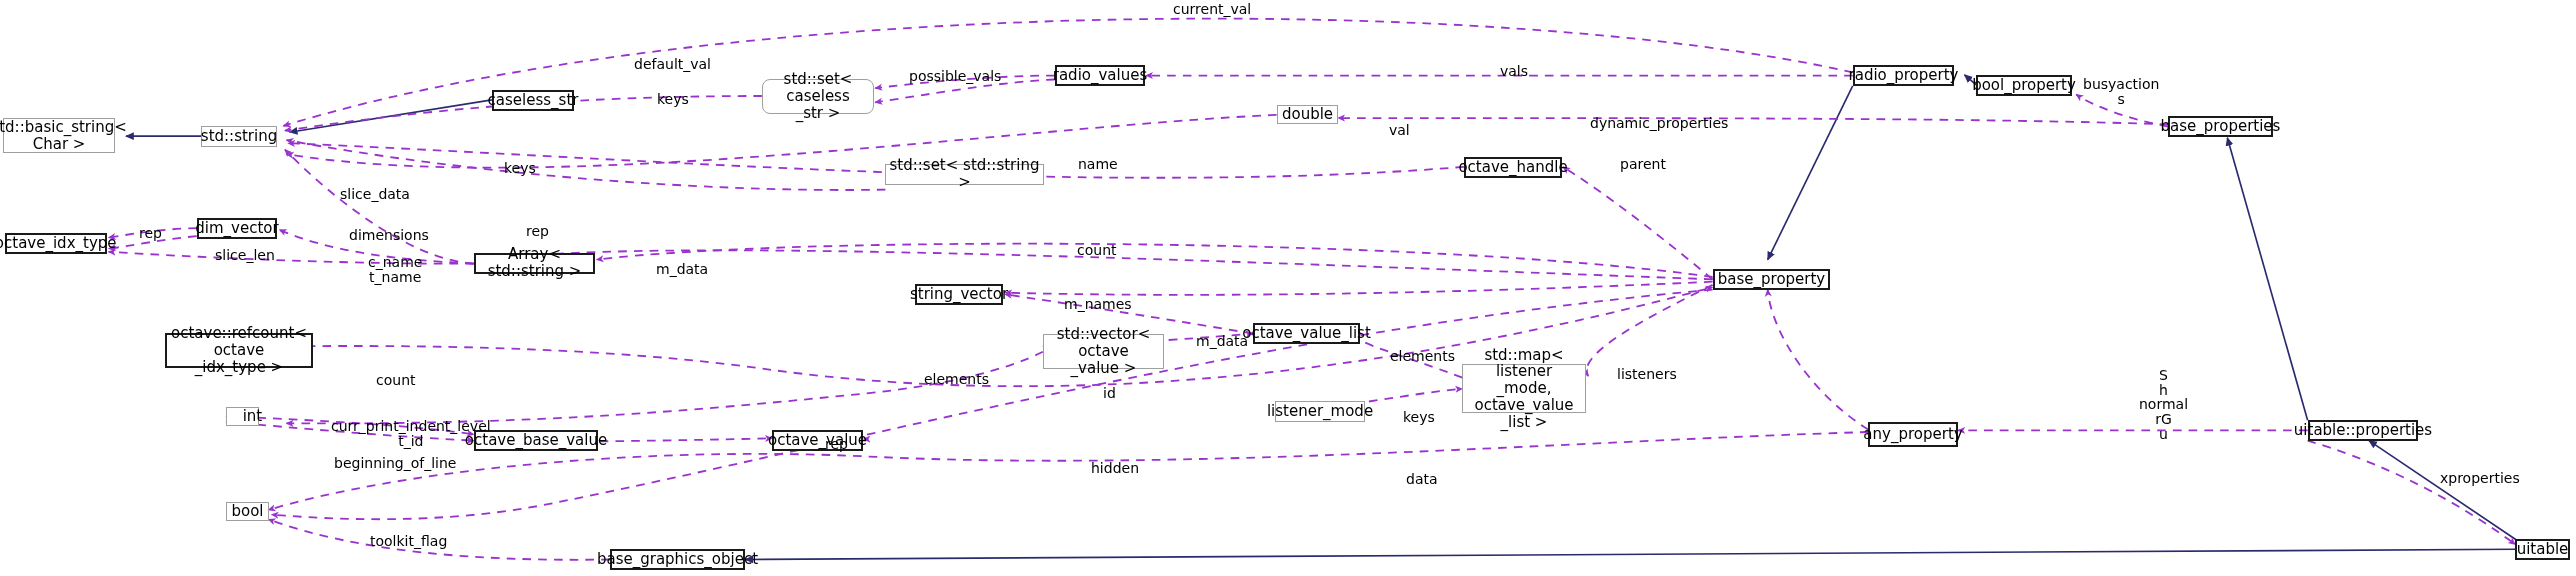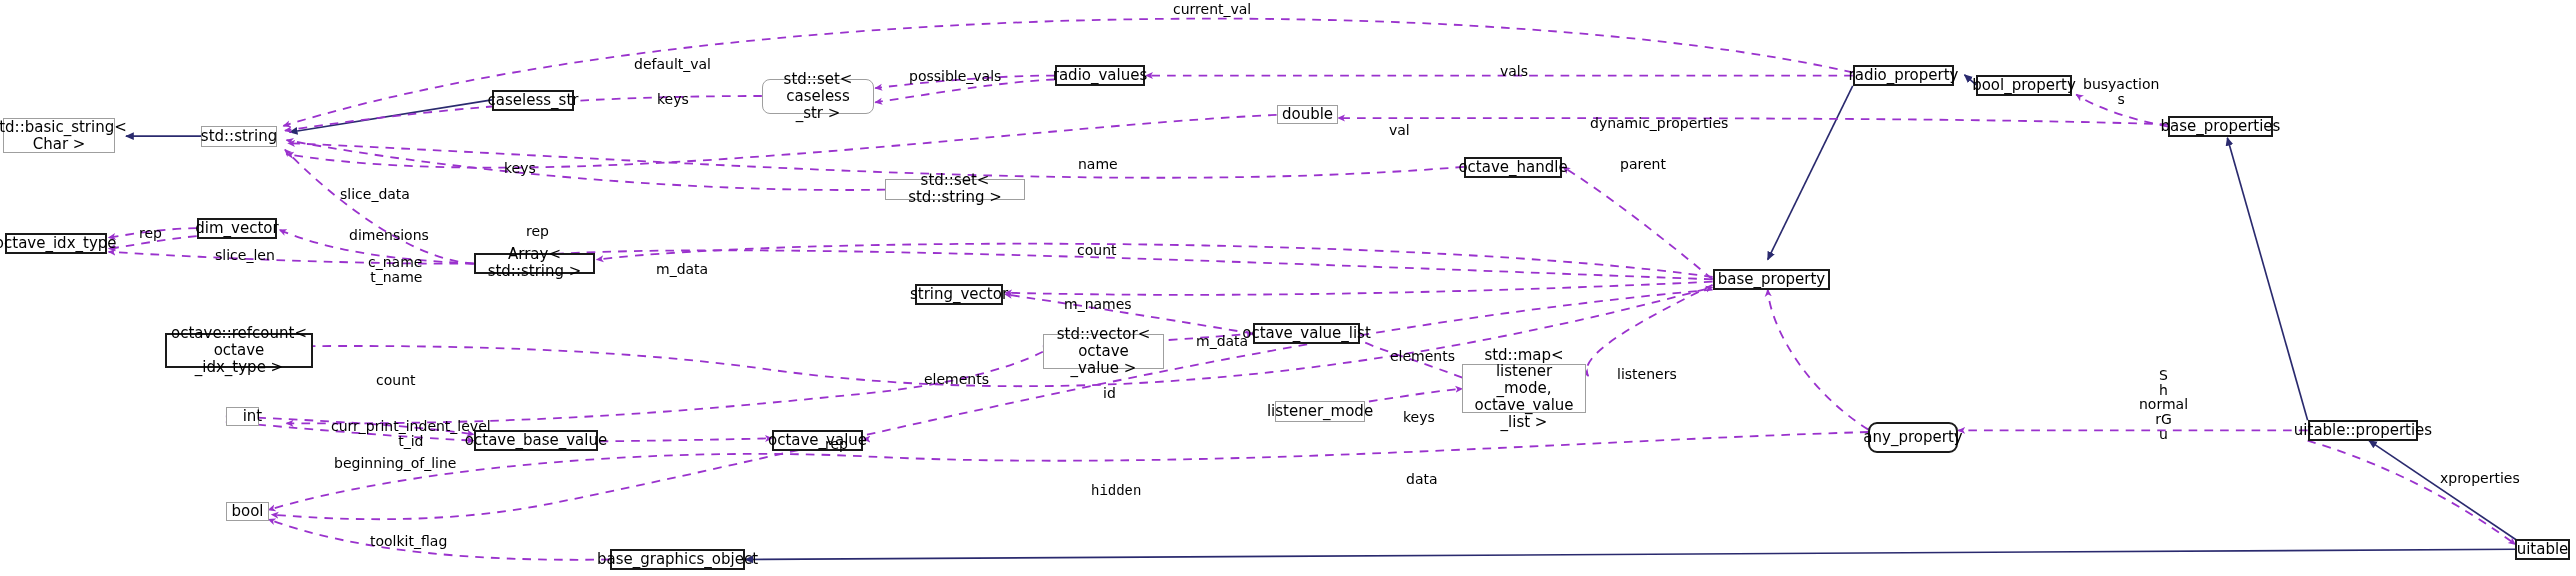--- a/index.html
+++ b/index.html
@@ -113,37 +113,37 @@
       <div class="node bold" style="left: 197px; top: 218px; width: 80px; height: 20.5px;">dim_vector</div>
       <div class="node bold" style="left: 492px; top: 90px; width: 82px; height: 20.5px;">caseless_str</div>
       <div class="node thin" style="left: 762px; top: 79px; width: 112px; height: 35px; border-radius: 8px;">std::set&lt; caseless
 _str &gt;</div>
       <div class="node bold" style="left: 1055px; top: 65px; width: 90px; height: 20.5px;">radio_values</div>
       <div class="node bold" style="left: 1853px; top: 65px; width: 101px; height: 20.5px;">radio_property</div>
       <div class="node bold" style="left: 1976px; top: 75px; width: 96px; height: 20.5px;">bool_property</div>
       <div class="node bold" style="left: 2168px; top: 116px; width: 105px; height: 20.5px;">base_properties</div>
       <div class="node thin" style="left: 1277px; top: 105px; width: 61px; height: 19px;">double</div>
       <div class="node bold" style="left: 1464px; top: 157px; width: 98px; height: 20.5px;">octave_handle</div>
-      <div class="node thin" style="left: 885px; top: 179px; width: 140px; height: 20.5px;">std::set&lt; std::string &gt;</div>
+      <div class="node thin" style="left: 885px; top: 164px; width: 159px; height: 20.5px;">std::set&lt; std::string &gt;</div>
       <div class="node bold" style="left: 474px; top: 253px; width: 121px; height: 20.5px;">Array&lt; std::string &gt;</div>
       <div class="node bold" style="left: 915px; top: 284px; width: 88px; height: 20.5px;">string_vector</div>
       <div class="node bold" style="left: 1713px; top: 269px; width: 117px; height: 20.5px;">base_property</div>
       <div class="node bold" style="left: 165px; top: 333px; width: 148px; height: 35px;">octave::refcount&lt; octave
 _idx_type &gt;</div>
       <div class="node bold" style="left: 1253px; top: 323px; width: 107px; height: 20.5px;">octave_value_list</div>
       <div class="node thin" style="left: 1043px; top: 334px; width: 121px; height: 35px;">std::vector&lt; octave
 _value &gt;</div>
       <div class="node thin" style="left: 1462px; top: 364px; width: 124px; height: 49px;">std::map&lt; listener
 _mode, octave_value
 _list &gt;</div>
       <div class="node thin" style="left: 1275px; top: 401px; width: 90px; height: 20.5px;">listener_mode</div>
       <div class="node thin" style="left: 226px; top: 407px; width: 33px; height: 19px; padding-left: 23px;">int</div>
       <div class="node bold" style="left: 474px; top: 430px; width: 124px; height: 20.5px;">octave_base_value</div>
       <div class="node bold" style="left: 772px; top: 430px; width: 91px; height: 20.5px;">octave_value</div>
-      <div class="node bold" style="left: 1868px; top: 422px; width: 90px; height: 31px; border-radius: 9px;">any_property</div>
+      <div class="node bold" style="left: 1868px; top: 422px; width: 90px; height: 25px;">any_property</div>
       <div class="node bold" style="left: 2308px; top: 420px; width: 110px; height: 20.5px;">uitable::properties</div>
       <div class="node thin" style="left: 226px; top: 502px; width: 43px; height: 19px;">bool</div>
       <div class="node bold" style="left: 610px; top: 549px; width: 135px; height: 20.5px;">base_graphics_object</div>
       <div class="node bold" style="left: 2515px; top: 539px; width: 55px; height: 20.5px; text-align: center;">uitable</div>
     </div>
   <div id="labels-layer">
       <div class="edge-label" style="left: 1173px; top: 1.6px;">current_val</div>
       <div class="edge-label" style="left: 634px; top: 57px;">default_val</div>
       <div class="edge-label" style="left: 909px; top: 69px;">possible_vals</div>
       <div class="edge-label" style="left: 1500px; top: 64px;">vals</div>
@@ -154,39 +154,39 @@
       <div class="edge-label" style="left: 1590px; top: 116px;">dynamic_properties</div>
       <div class="edge-label" style="left: 504px; top: 161px;">keys</div>
       <div class="edge-label" style="left: 1078px; top: 157px;">name</div>
       <div class="edge-label" style="left: 1620px; top: 157px;">parent</div>
       <div class="edge-label" style="left: 340px; top: 187px;">slice_data</div>
       <div class="edge-label" style="left: 139px; top: 226px;">rep</div>
       <div class="edge-label" style="left: 526px; top: 224px;">rep</div>
       <div class="edge-label" style="left: 349px; top: 228px;">dimensions</div>
       <div class="edge-label" style="left: 215px; top: 248px;">slice_len</div>
       <div class="edge-label" style="left: 1077px; top: 243px;">count</div>
-      <div class="edge-label" style="left: 368px; top: 255px; text-align: right;">c_name
+      <div class="edge-label" style="left: 368px; top: 255px;">c_name
 t_name</div>
       <div class="edge-label" style="left: 656px; top: 262px;">m_data</div>
       <div class="edge-label" style="left: 1064px; top: 297px;">m_names</div>
       <div class="edge-label" style="left: 1196px; top: 334px;">m_data</div>
       <div class="edge-label" style="left: 1390px; top: 349px;">elements</div>
       <div class="edge-label" style="left: 1617px; top: 367px;">listeners</div>
       <div class="edge-label" style="left: 376px; top: 373px;">count</div>
       <div class="edge-label" style="left: 924px; top: 372px;">elements</div>
       <div class="edge-label" style="left: 1103px; top: 386px;">id</div>
       <div class="edge-label" style="left: 1403px; top: 410px;">keys</div>
       <div class="edge-label" style="left: 2139px; top: 368px;">S
 h
 normal
 rG
 u</div>
       <div class="edge-label" style="left: 331px; top: 419px;">curr_print_indent_level
 t_id</div>
       <div class="edge-label" style="left: 825px; top: 437px;">rep</div>
       <div class="edge-label" style="left: 334px; top: 456px;">beginning_of_line</div>
-      <div class="edge-label" style="left: 1091px; top: 484px; font-family: Liberation Mono, monospace;">hidden</div>
+      <div class="edge-label" style="left: 1091px; top: 461px;">hidden</div>
       <div class="edge-label" style="left: 1406px; top: 472px;">data</div>
       <div class="edge-label" style="left: 2440px; top: 471px;">xproperties</div>
       <div class="edge-label" style="left: 370px; top: 534px;">toolkit_flag</div>
     </div>
 </div>
 
 
 </body></html>

